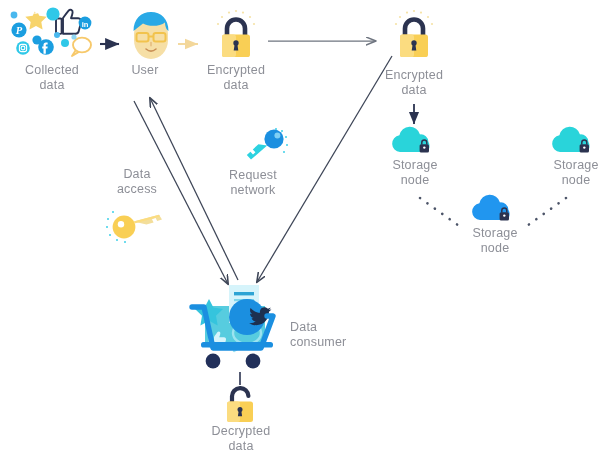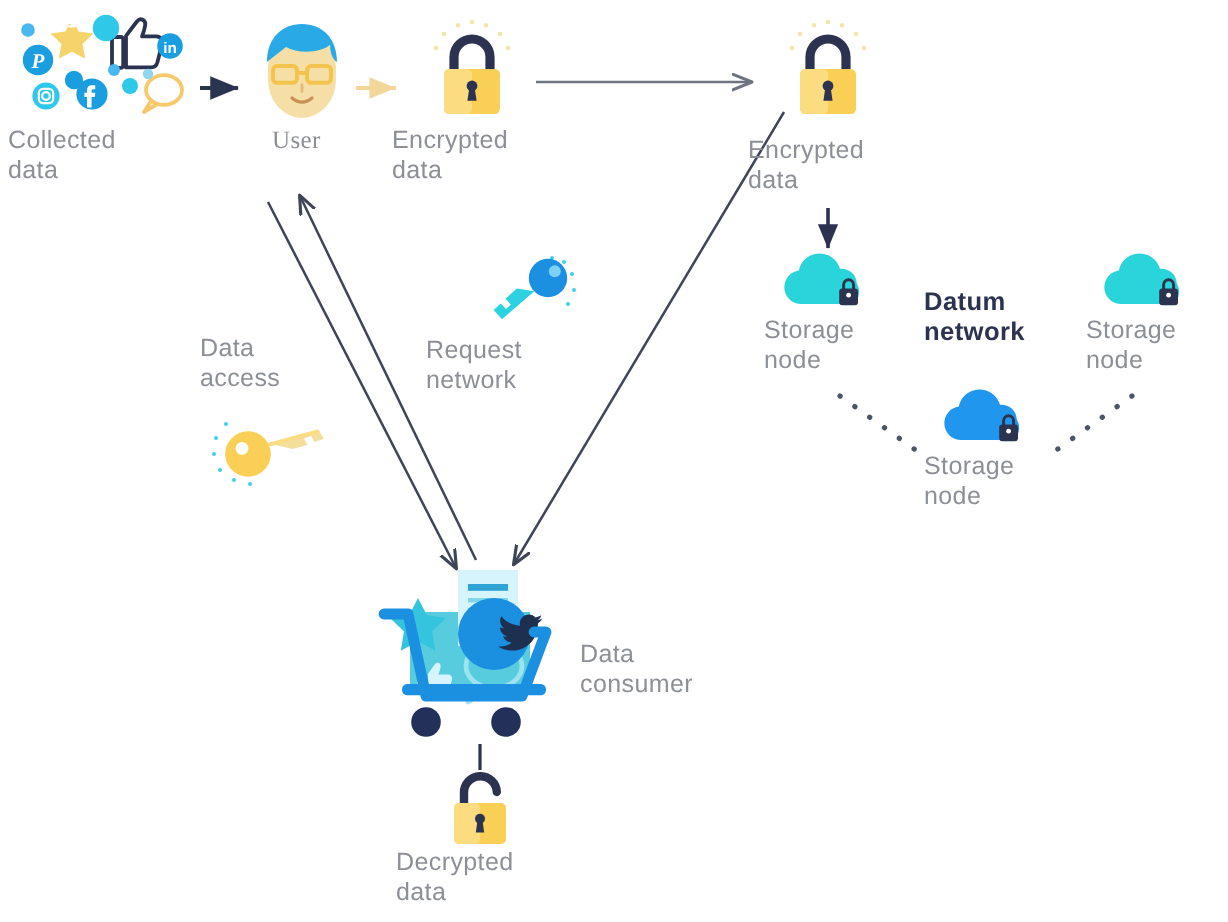--- a/index.html
+++ b/index.html
@@ -7,21 +7,21 @@
     width:614px;height:461px;
     background:#ffffff;
     font-family:"Liberation Sans", sans-serif;
     overflow:hidden;
     position:relative;
   }
   #stage{position:relative;width:614px;height:461px;}
   .node{position:absolute;}
   .lbl{
     position:absolute;
-    text-align:left;
+    text-align:center;
     color:#8d8f97;
     font-size:12.5px;
     line-height:14.5px;
     letter-spacing:.2px;
     white-space:pre-line;
     font-family:"Liberation Sans", sans-serif;
   }
   .lbl.dark{color:#2b3350;font-weight:bold;}
   svg.layer{position:absolute;left:0;top:0;width:614px;height:461px;pointer-events:none;}
 </style>
@@ -154,21 +154,21 @@
 
       <rect x="10.5" y="25" width="12" height="8.4" rx="2.2" fill="none" stroke="#f2c34d" stroke-width="2"></rect>
       <rect x="27.5" y="25" width="12" height="8.4" rx="2.2" fill="none" stroke="#f2c34d" stroke-width="2"></rect>
       <line x1="22.5" y1="28.5" x2="27.5" y2="28.5" stroke="#f2c34d" stroke-width="2"></line>
 
       <path d="M20 41 q5 4.2 10 0" fill="none" stroke="#c98f56" stroke-width="1.6" stroke-linecap="round"></path>
 
       <path d="M25 34.5 v3.2" stroke="#e2b87c" stroke-width="1.4" stroke-linecap="round"></path>
     </svg>
   </div>
-  <div class="lbl" style="left:136px;top:63px;width:60px;font-family:Liberation Serif, serif;">User</div>
+  <div class="lbl" style="left:115px;top:63px;width:60px;">User</div>
 
   <div class="node" style="left:212px;top:8px;width:48px;height:54px;">
     <svg width="48" height="54" viewBox="0 0 48 54">
       <g fill="#f6e3a8">
         <circle cx="10" cy="9" r="1.1"></circle>
           <circle cx="17" cy="4.6" r="1.1"></circle>
         <circle cx="24" cy="3" r="1.1"></circle>
           <circle cx="31" cy="4.6" r="1.1"></circle>
         <circle cx="38" cy="9" r="1.1"></circle>
           <circle cx="6" cy="16" r="1.1"></circle>
@@ -234,22 +234,20 @@
       </g>
       <circle cx="20" cy="27" r="11.4" fill="#f9cf55"></circle>
       <circle cx="17" cy="24.2" r="3.2" fill="#ffffff"></circle>
       <path d="M29.6 21.6 L55 14.8 l3 4.6 -4.8 1.6 -1.6 -3 -3.6 1.2 1.6 3.3 -7.2 2z" fill="#f3de9b"></path>
       <path d="M29.6 21.6 L55 14.8 l1 1.6 -25.4 7z" fill="#fbdc80"></path>
     </svg>
   </div>
   <div class="lbl" style="left:100px;top:167px;width:74px;">Data
 access</div>
 
-  <div class="lbl dark" style="left:462px;top:143px;width:84px;font-size:12.8px;line-height:15px;">Datum
-network</div>
 
   <div class="node" style="left:388px;top:124px;width:52px;height:34px;">
     <svg width="52" height="34" viewBox="0 0 52 34">
       <path d="M12 28 a8.4 8.4 0 0 1 -0.6 -16.7 A10.6 10.6 0 0 1 32 10.4 a7.6 7.6 0 0 1 8.4 7.4
                A8.2 8.2 0 0 1 39 28z" fill="#29d4da"></path>
       <rect x="31.6" y="20.2" width="9.4" height="8.4" rx="1.5" fill="#2b3350"></rect>
       <path d="M33.8 20.6 v-2.2 a2.5 2.5 0 0 1 5 0 v2.2" fill="none" stroke="#2b3350" stroke-width="1.5"></path>
       <circle cx="36.3" cy="23.6" r="1.2" fill="#ffffff"></circle>
     </svg>
   </div>

